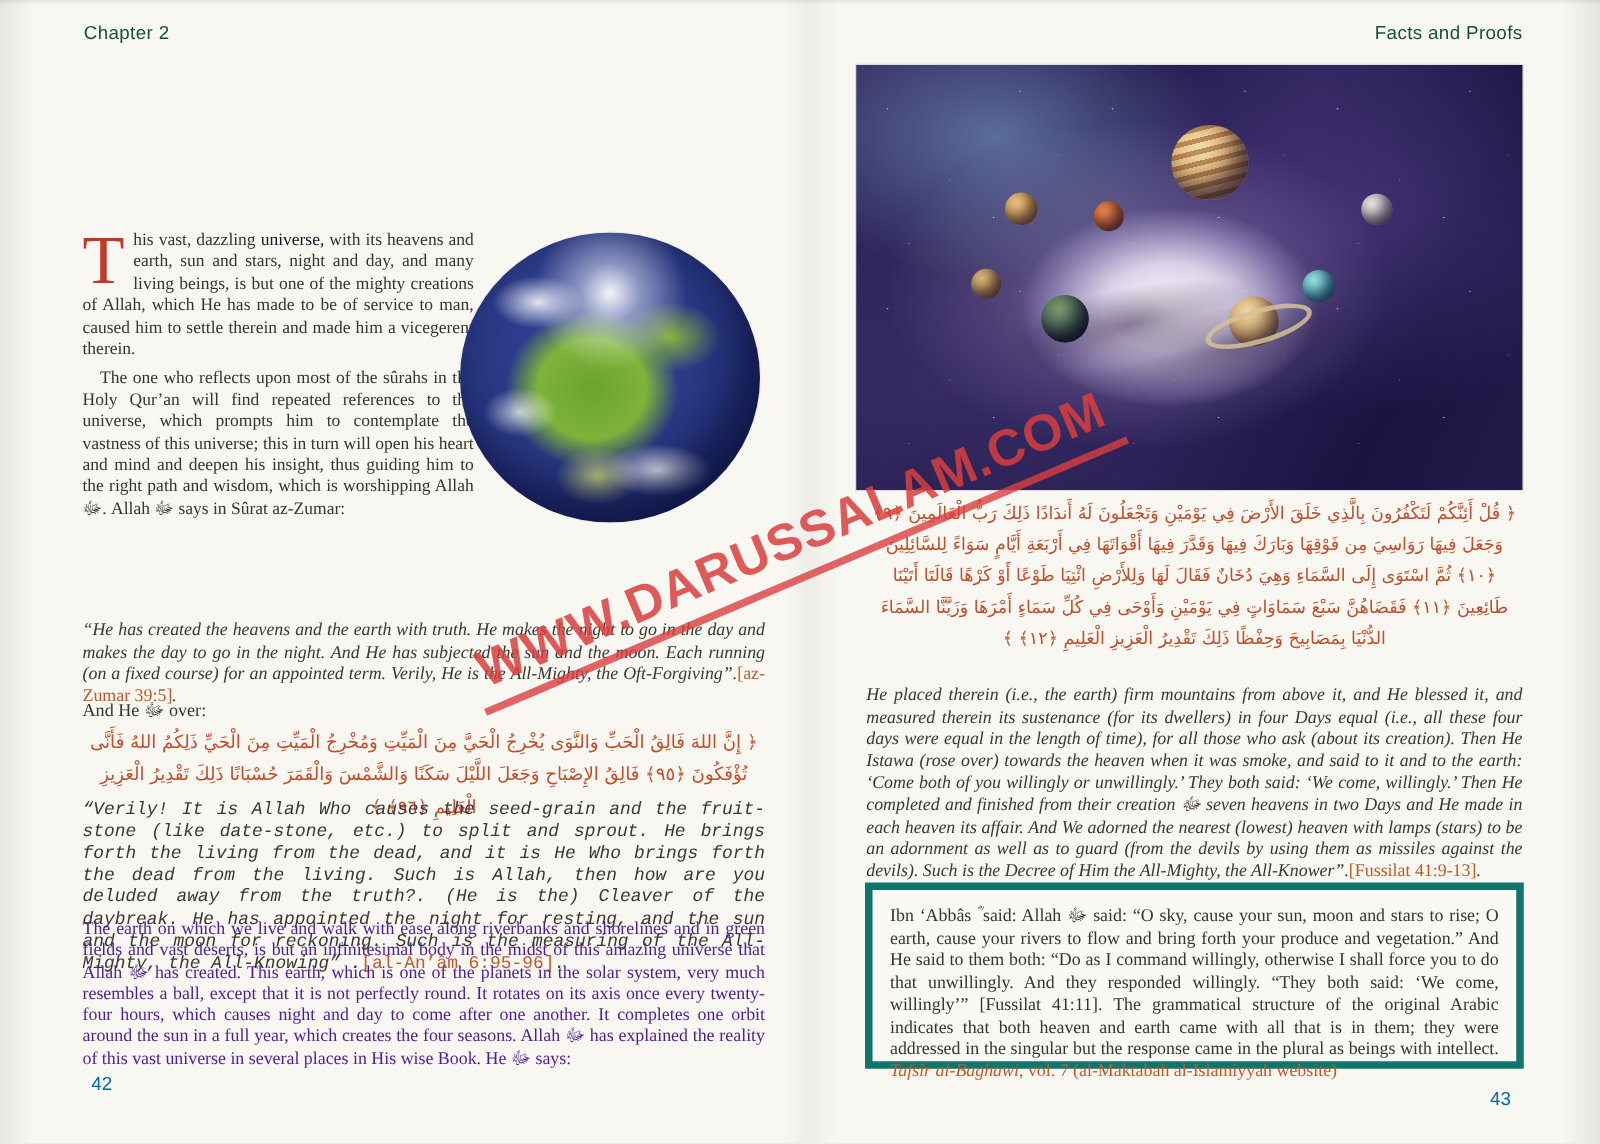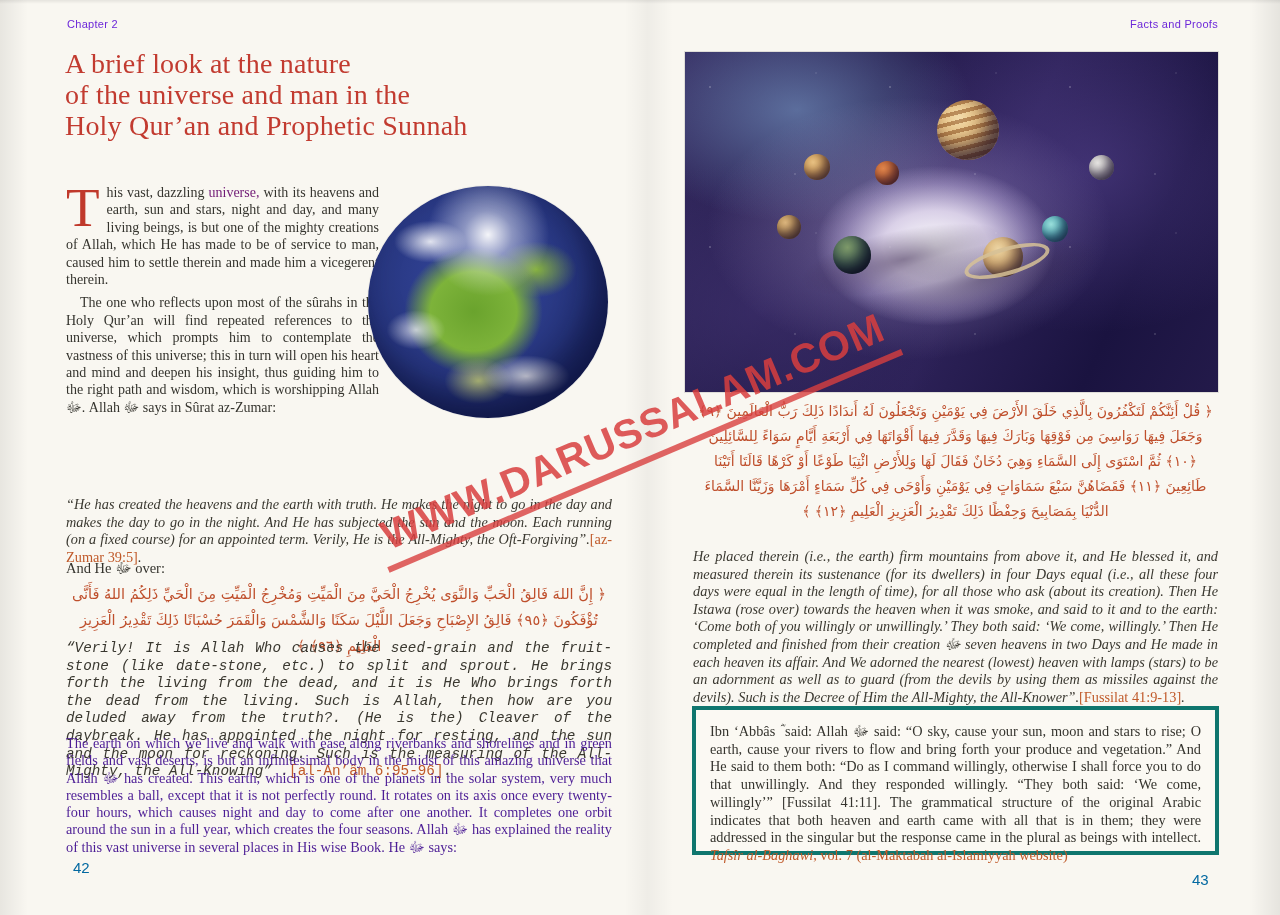--- a/index.html
+++ b/index.html
@@ -9,31 +9,31 @@
   .spread { position:relative; width:1280px; height:915px; background:#f9f7f1; overflow:hidden; }
   .spread::before { content:''; position:absolute; inset:0; pointer-events:none;
     background:
       linear-gradient(to bottom, rgba(0,0,0,0.08) 0, rgba(0,0,0,0) 4px),
       linear-gradient(to right, rgba(0,0,0,0.07) 0, rgba(0,0,0,0) 2.2%,
         rgba(0,0,0,0) 48.8%, rgba(0,0,0,0.045) 50.6%, rgba(0,0,0,0) 52.6%,
         rgba(0,0,0,0) 97.6%, rgba(0,0,0,0.08) 100%);
   }
 
   .page-header { position:absolute; top:18px; font-family:"Liberation Sans", sans-serif;
-    font-size:11px; color:#6d28d9; letter-spacing:.3px; }
+    font-size:15px; color:#14532d; letter-spacing:.3px; }
   .header-left { left:67px; }
   .header-right { right:62px; text-align:right; }
 
   .chapter-title { position:absolute; left:65px; top:48px; color:#c23b30;
     font-size:28px; line-height:31px; letter-spacing:.2px; }
 
   .body-narrow { position:absolute; left:66px; top:184px; width:313px;
     font-size:14px; line-height:17.4px; text-align:justify; color:#35342e; }
   .drop-cap { float:left; font-size:55px; line-height:42px; padding:3px 7px 0 0; color:#c0392b; }
-  .hl-red { color:#701a75; }
+  .hl-red { color:#0f172a; }
   .p-follow { margin-top:6px; text-indent:14px; }
 
   .arabic { position:absolute; direction:rtl; font-family:"DejaVu Sans", sans-serif;
     color:#bf4f2c; text-align:center; }
   .arabic-1 { left:66px; top:437px; width:546px; font-size:14.5px; line-height:26px; }
   .arabic-2 { left:66px; top:581px; width:546px; font-size:14.5px; line-height:26px; }
   .arabic-3 { left:693px; top:399px; width:525px; font-size:14px; line-height:25px; }
 
   .trans { position:absolute; font-style:italic; font-size:14.3px; line-height:17.6px;
     text-align:justify; color:#3a3830; }
@@ -119,44 +119,39 @@
     background: radial-gradient(circle at 35% 32%, #dcb67e, #a97f46 60%, #55361c);
     box-shadow: inset -5px -6px 9px rgba(22,12,44,.6); }
   .saturn { left:298px; top:185px; width:40px; height:40px;
     background: radial-gradient(circle at 38% 30%, #ecd5a4, #cfa264 55%, #7a5630 88%);
     box-shadow: inset -7px -8px 12px rgba(22,12,44,.6); }
   .saturn::after { content:''; position:absolute; left:-20px; top:10px; width:80px; height:20px;
     border:4px solid rgba(214,193,150,.85); border-radius:50%; transform:rotate(-16deg); }
 
   
   .note-box { position:absolute; left:692px; top:706px; width:527px; height:149px;
-    border:4px solid #0f766e; background:#fbf9f3; padding:13px 14px 0 14px;
+    border:6px solid #0f766e; background:#fbf9f3; padding:13px 14px 0 14px;
     font-size:14.3px; line-height:17.7px; text-align:justify; color:#35342e; }
   .cit { color:#c05a2a; }
   .cit-i { font-style:italic; }
 
   
   .watermark { position:absolute; left:635px; top:437px;
     transform:translate(-50%,-50%) rotate(-23deg);
     font-family:"Liberation Sans", sans-serif; font-weight:bold; font-size:41px;
     letter-spacing:1px; white-space:nowrap; color:rgba(216,62,62,.85);
     border-bottom:6px solid rgba(216,62,62,.8); padding:0 8px 5px 8px; z-index:5; }
 </style>
 </head>
 <body>
 
 <div class="spread">
 
   <div class="page-header header-left">Chapter 2</div>
 
-  <div class="chapter-title">
-    <div>A brief look at the nature</div>
-    <div>of the universe and man in the</div>
-    <div>Holy Qur’an and Prophetic Sunnah</div>
-  </div>
 
   <div class="body-narrow">
     <p><span class="drop-cap">T</span><span>his vast, dazzling </span><span class="hl-red">universe,</span><span> with its heavens and earth, sun and stars, night and day, and many living beings, is but one of the mighty creations of Allah, which He has made to be of service to man, caused him to settle therein and made him a vicegerent therein.</span></p>
     <p class="p-follow">The one who reflects upon most of the sûrahs in the Holy Qur’an will find repeated references to the universe, which prompts him to contemplate the vastness of this universe; this in turn will open his heart and mind and deepen his insight, thus guiding him to the right path and wisdom, which is worshipping Allah ﷻ. Allah ﷻ says in Sûrat az-Zumar:</p>
   </div>
 
   <div class="earth-photo"></div>
 
 
   <div class="trans trans-1"><span>“He has created the heavens and the earth with truth. He makes the night to go in the day and makes the day to go in the night. And He has subjected the sun and the moon. Each running (on a fixed course) for an appointed term. Verily, He is the All-Mighty, the Oft-Forgiving”.</span><span class="ref">[az-Zumar 39:5]</span><span>.</span></div>

